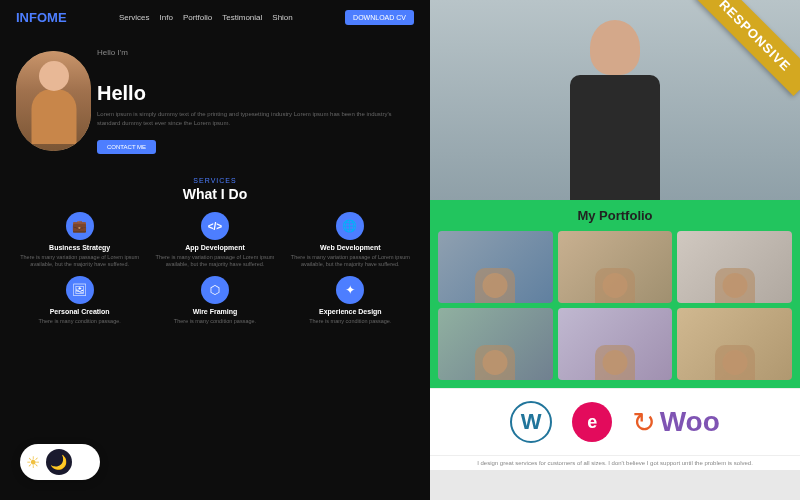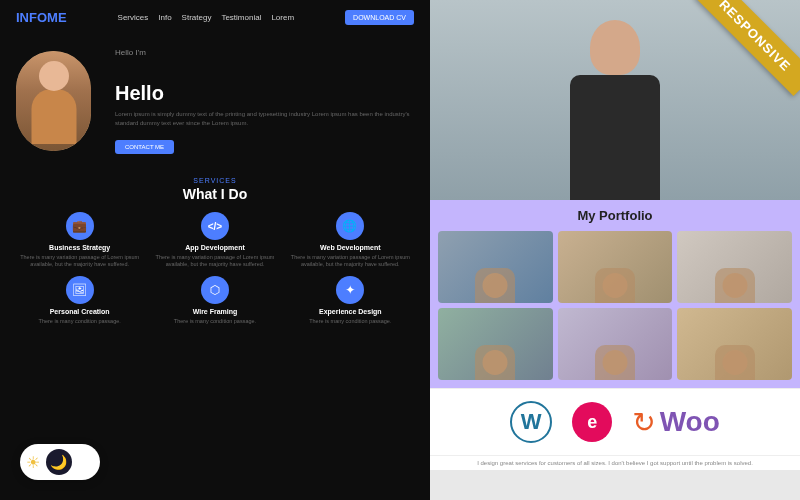--- a/index.html
+++ b/index.html
@@ -70,21 +70,21 @@
       color: #fff;
       font-size: 7px;
       padding: 4px 8px;
       border-radius: 3px;
     }
 
     
     .mock-hero {
       display: flex;
       padding: 10px 16px 8px;
-      gap: 24px;
+      gap: 6px;
       align-items: center;
       min-height: 130px;
     }
     .hero-image {
       width: 75px;
       height: 100px;
       border-radius: 50px;
       background: linear-gradient(135deg, #c8a882 0%, #8b6943 50%, #d4a574 100%);
       flex-shrink: 0;
       overflow: hidden;
@@ -308,21 +308,21 @@
       text-align: center;
       padding: 8px 10px;
       transform: rotate(45deg);
       transform-origin: center;
       letter-spacing: 1px;
       box-shadow: 0 2px 5px rgba(0,0,0,0.3);
     }
 
     
     .portfolio-section {
-      background: #c4b5fd;
+      background: #22c55e;
       padding: 8px 8px;
     }
     .portfolio-title {
       color: #222;
       font-size: 13px;
       font-weight: bold;
       text-align: center;
       margin-bottom: 8px;
     }
     .portfolio-grid {
@@ -434,23 +434,23 @@
   <div class="left-panel">
     <div class="website-mockup">
 
       <div class="mock-nav">
         <div class="mock-logo">
           <span>INFO</span><span style="color:#4d7eff;">ME</span>
         </div>
         <div class="mock-nav-links">
           <span>Services</span>
           <span>Info</span>
-          <span>Strategy</span>
+          <span>Portfolio</span>
           <span>Testimonial</span>
-          <span>Lorem</span>
+          <span>Shion</span>
         </div>
         <div class="mock-nav-btn">DOWNLOAD CV</div>
       </div>
 
       <div class="mock-hero">
         <div class="hero-image">
           <div class="hero-image-inner"></div>
         </div>
         <div class="hero-text">
           <div class="hero-greeting">Hello I'm</div>

